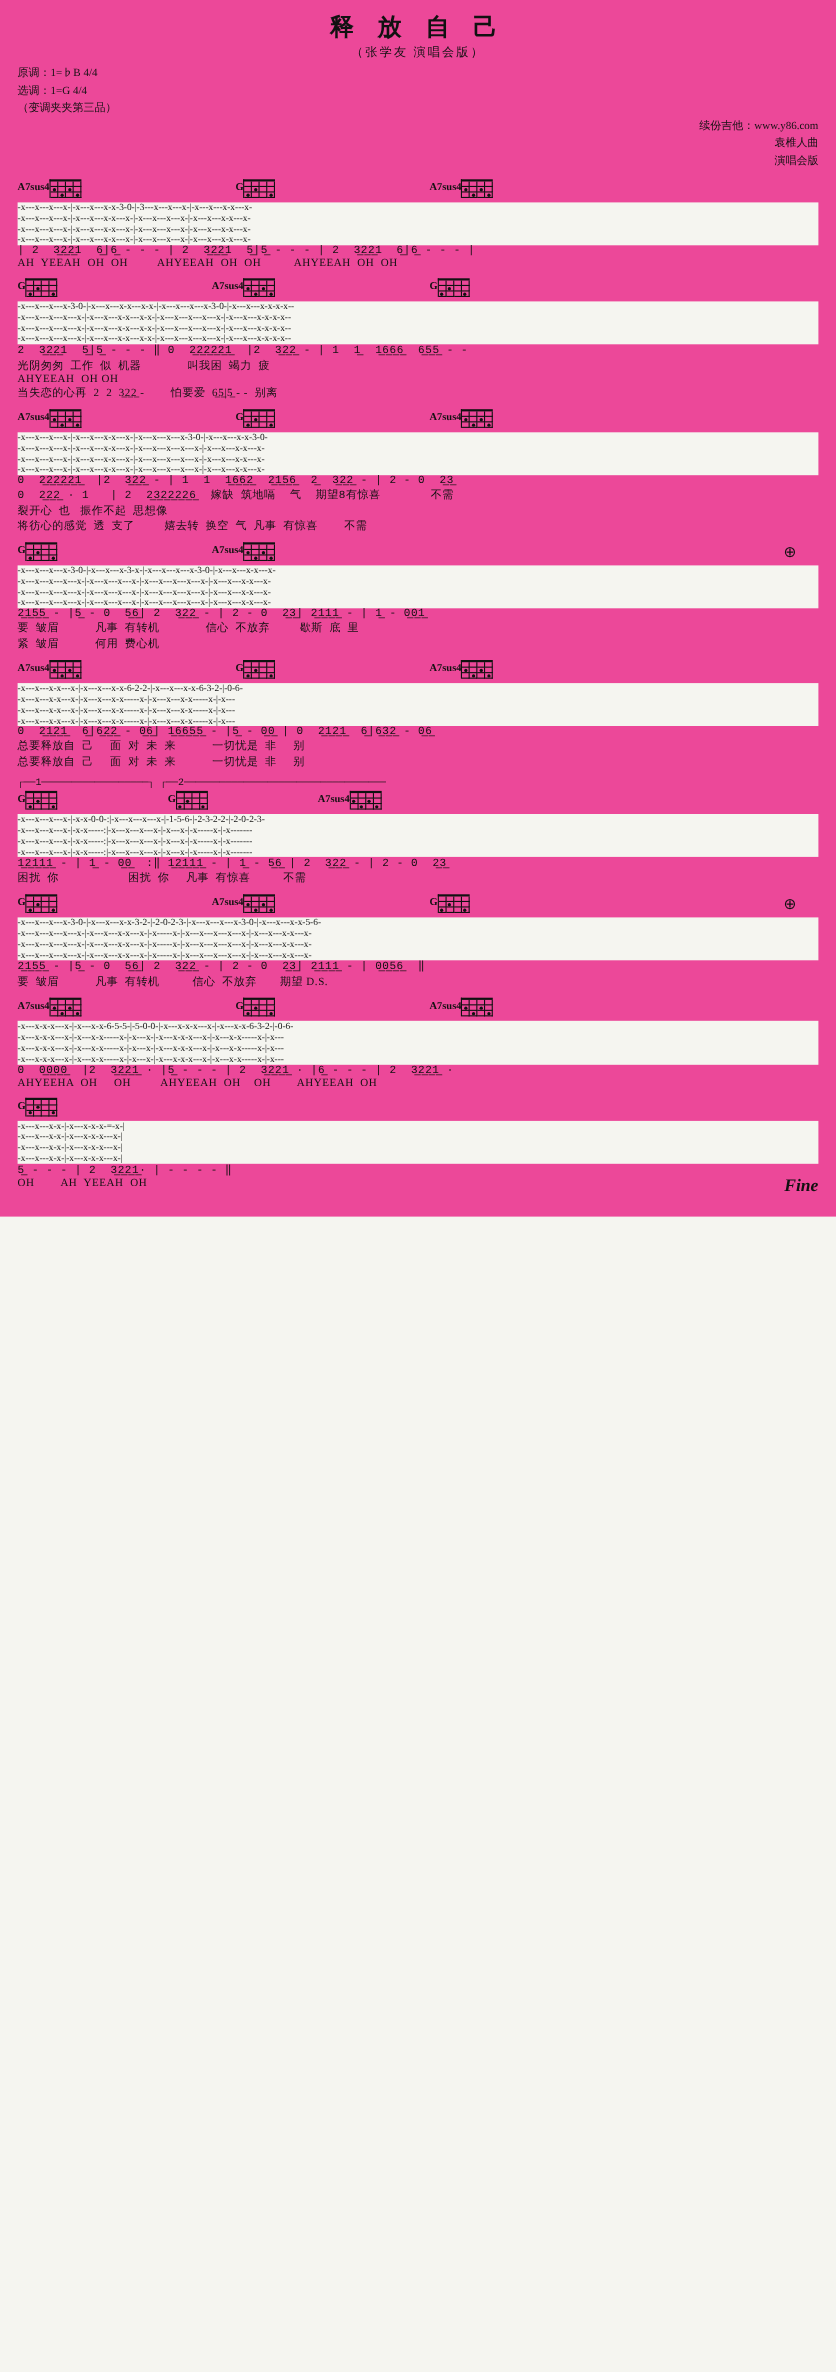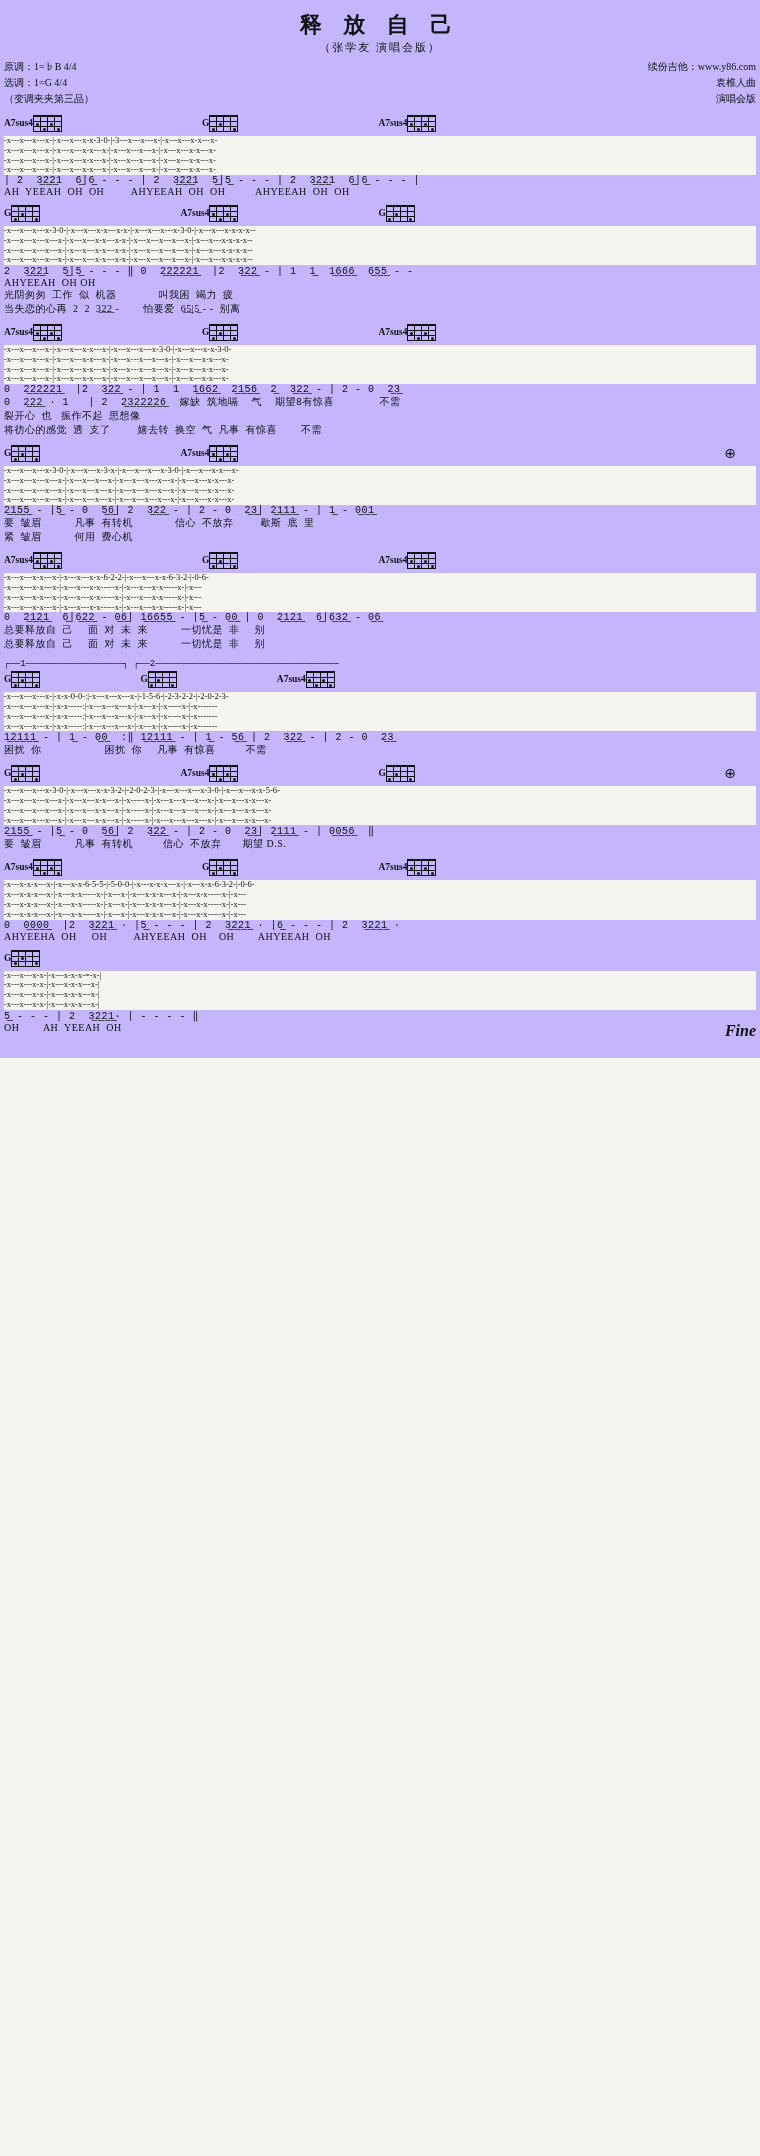--- a/index.html
+++ b/index.html
@@ -6,41 +6,42 @@
     body {
       background: #f5f5f0;
       font-family: 'SimSun', 'Microsoft YaHei', serif;
       width: 760px;
       min-height: 2156px;
       color: #111;
       overflow-x: hidden;
     }
     .page {
       width: 760px;
-      background: #c4b5fd;
-      padding: 10px 4px;
+      background: #ec4899;
+      padding: 10px 16px;
     }
     .title-section {
       text-align: center;
       margin-bottom: 4px;
     }
     .main-title {
       font-size: 22px;
       font-weight: bold;
       letter-spacing: 8px;
     }
     .subtitle {
       font-size: 11px;
       letter-spacing: 2px;
     }
     .meta-section {
       display: flex;
       justify-content: space-between;
       font-size: 10px;
       margin-bottom: 2px;
+      flex-direction: column;
     }
     .meta-left { line-height: 1.6; }
     .meta-right { text-align: right; line-height: 1.6; }
     .chord-name {
       font-size: 10px;
       font-weight: bold;
       margin-bottom: 1px;
     }
 
     
@@ -299,22 +300,22 @@
         </div>
       </div>
     </div>
 
     <pre class="full-tab">-x---x---x---x-3-0-|-x---x---x-x---x-x-|-x---x---x---x-3-0-|-x---x---x-x-x-x--
 -x---x---x---x---x-|-x---x---x-x---x-x-|-x---x---x---x---x-|-x---x---x-x-x-x--
 -x---x---x---x---x-|-x---x---x-x---x-x-|-x---x---x---x---x-|-x---x---x-x-x-x--
 -x---x---x---x---x-|-x---x---x-x---x-x-|-x---x---x---x---x-|-x---x---x-x-x-x--</pre>
 
     <div class="number-row">2  3̲2̲2̲1  5̲|5̲ - - - ‖ 0  2̲2̲2̲2̲2̲1̲  |2  3̲2̲2̲ - | 1  1̲  1̲6̲6̲6̲  6̲5̲5̲ - -</div>
+    <div class="lyric-row">光阴匆匆  工作  似  机器              叫我困  竭力  疲</div>
     <div class="lyric-row">AHYEEAH  OH OH</div>
-    <div class="lyric-row">光阴匆匆  工作  似  机器              叫我困  竭力  疲</div>
     <div class="lyric-row">当失恋的心再  2  2  3̲2̲2̲ -        怕要爱  6̲5̲|5̲ - -  别离</div>
   </div>
 
   <div class="section">
     <div style="display:flex; align-items:flex-end; gap:40px; margin-bottom:2px;">
       <div class="inline-chord">
         <div class="chord-name">A7sus4</div>
         <div class="chord-grid-small">
           <div class="chord-cell-small"></div>
           <div class="chord-cell-small"></div>

